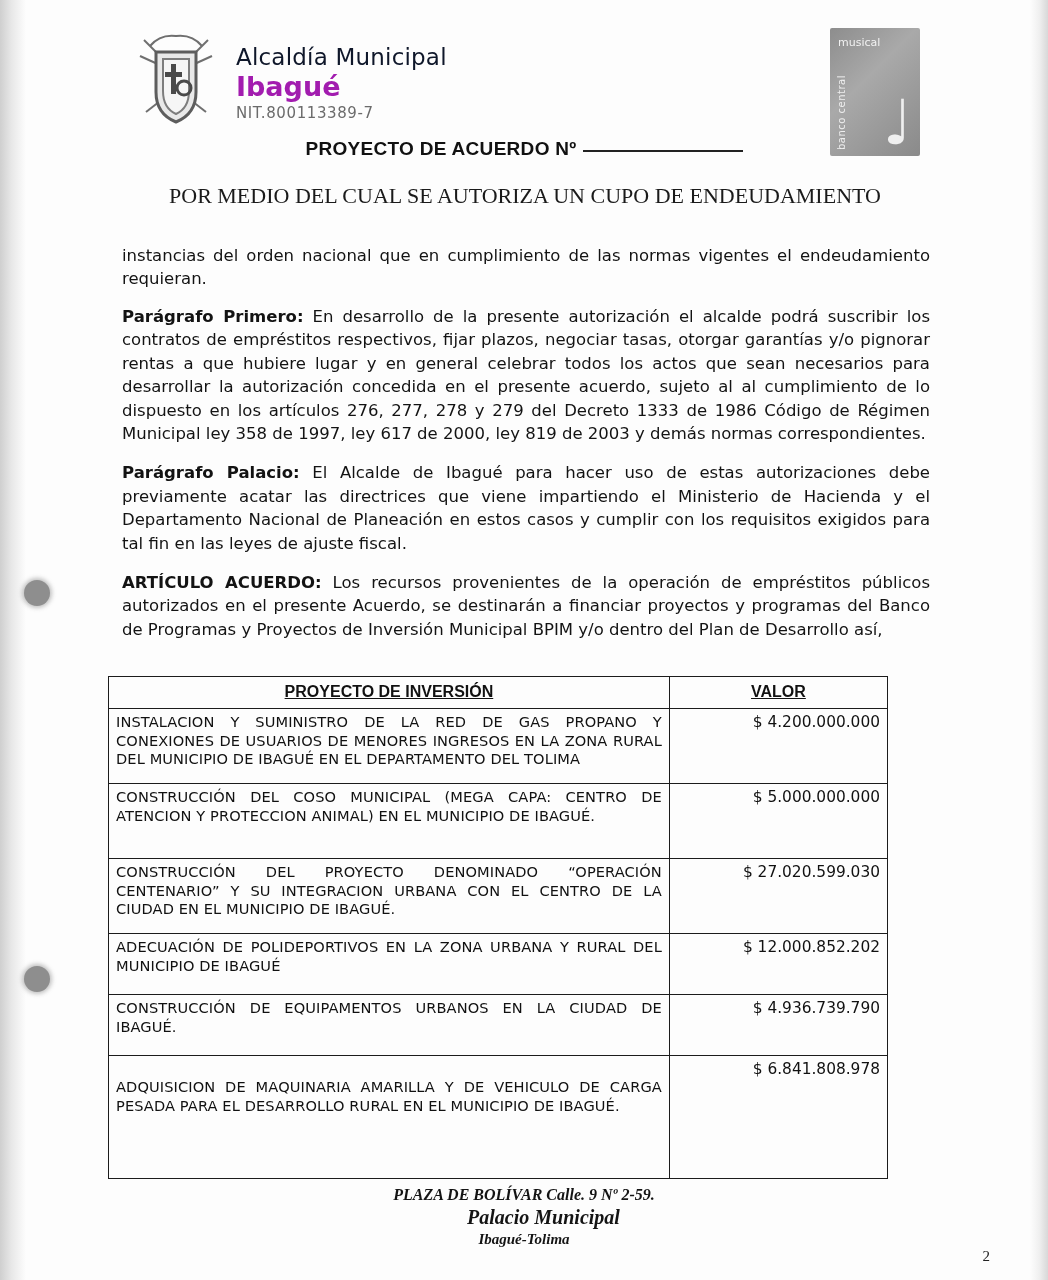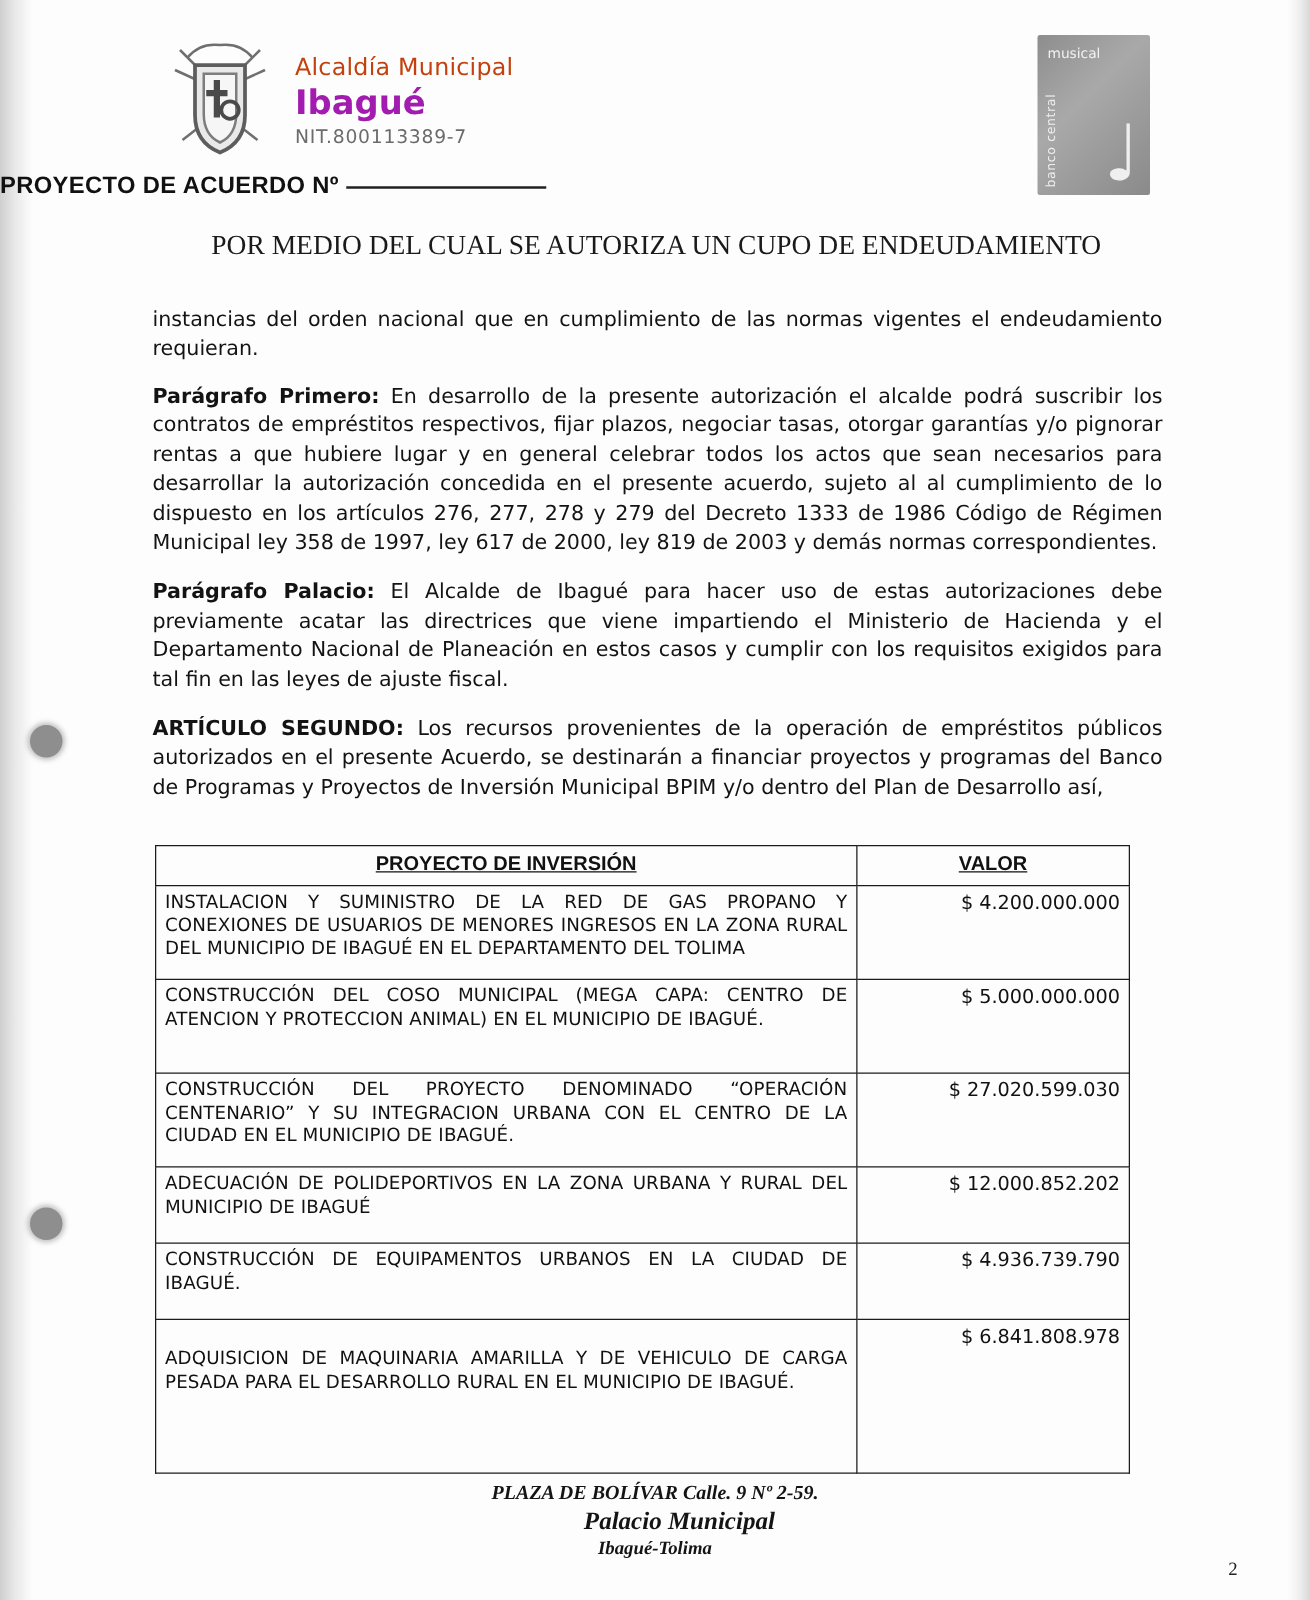--- a/index.html
+++ b/index.html
@@ -53,23 +53,23 @@
     width: 92px; height: 104px;
   }
   .crest svg { display:block; }
   .alcaldia-block {
     position: absolute;
     left: 236px; top: 24px;
     color: #6e6e6e;
     line-height: 1.15;
   }
   .alcaldia-line1 {
-    font-size: 19px;
+    font-size: 23px;
     letter-spacing: .2px;
-    color: #c2410c;
+    color: #0f172a;
   }
   .alcaldia-line2 {
     font-size: 27px;
     font-weight: 700;
     color: #a21caf;
     margin-top: 1px;
   }
   .alcaldia-nit {
     font-size: 15px;
     letter-spacing: .6px;
@@ -105,21 +105,21 @@
     font-size: 62px;
     line-height: 62px;
     color: #efefef;
     font-family: "DejaVu Serif", serif;
   }
 
   
   .doc-title {
     position: absolute;
     top: 138px; left: 0; right: 0;
-    text-align: left;
+    text-align: center;
     font-family: "Liberation Sans", sans-serif;
     font-weight: 700;
     font-size: 19px;
     letter-spacing: .3px;
   }
   .doc-title .blank {
     display: inline-block;
     width: 160px;
     border-bottom: 2px solid #222;
     vertical-align: 3px;
@@ -151,21 +151,21 @@
     color: #131313;
   }
   p.tight { margin-bottom: 14px; }
   .lead {
     font-weight: 700;
   }
 
   
   .tbl-wrap {
     position: absolute;
-    left: 124px;
+    left: 108px;
     top: 676px;
     width: 780px;
   }
   table.inv {
     width: 100%;
     border-collapse: collapse;
     table-layout: fixed;
   }
   table.inv th, table.inv td {
     border: 1.6px solid #1c1c1c;
@@ -300,21 +300,21 @@
 
     <p class="para">
       <span class="lead">Parágrafo Primero:</span><span> En desarrollo de la presente autorización el alcalde podrá suscribir los contratos de empréstitos respectivos, fijar plazos, negociar tasas, otorgar garantías y/o pignorar rentas a que hubiere lugar y en general celebrar todos los actos que sean necesarios para desarrollar la autorización concedida en el presente acuerdo, sujeto al al cumplimiento de lo dispuesto en los artículos 276, 277, 278 y 279 del Decreto 1333 de 1986 Código de Régimen Municipal ley 358 de 1997, ley 617 de 2000, ley 819 de 2003 y demás normas correspondientes.</span>
     </p>
 
     <p class="para">
       <span class="lead">Parágrafo Palacio:</span><span> El Alcalde de Ibagué para hacer uso de estas autorizaciones debe previamente acatar las directrices que viene impartiendo el Ministerio de Hacienda y el Departamento Nacional de Planeación en estos casos y cumplir con los requisitos exigidos para tal fin en las leyes de ajuste fiscal.</span>
     </p>
 
     <p class="para">
-      <span class="lead">ARTÍCULO SEGUNDO:</span><span> Los recursos provenientes de la operación de empréstitos públicos autorizados en el presente Acuerdo, se destinarán a financiar proyectos y programas del Banco de Programas y Proyectos de Inversión Municipal BPIM y/o dentro del Plan de Desarrollo así,</span>
+      <span class="lead">ARTÍCULO ACUERDO:</span><span> Los recursos provenientes de la operación de empréstitos públicos autorizados en el presente Acuerdo, se destinarán a financiar proyectos y programas del Banco de Programas y Proyectos de Inversión Municipal BPIM y/o dentro del Plan de Desarrollo así,</span>
     </p>
   </div>
 
   <div class="tbl-wrap">
     <table class="inv">
       <colgroup>
           <col class="c1">
           <col class="c2">
         </colgroup>
       <thead>

